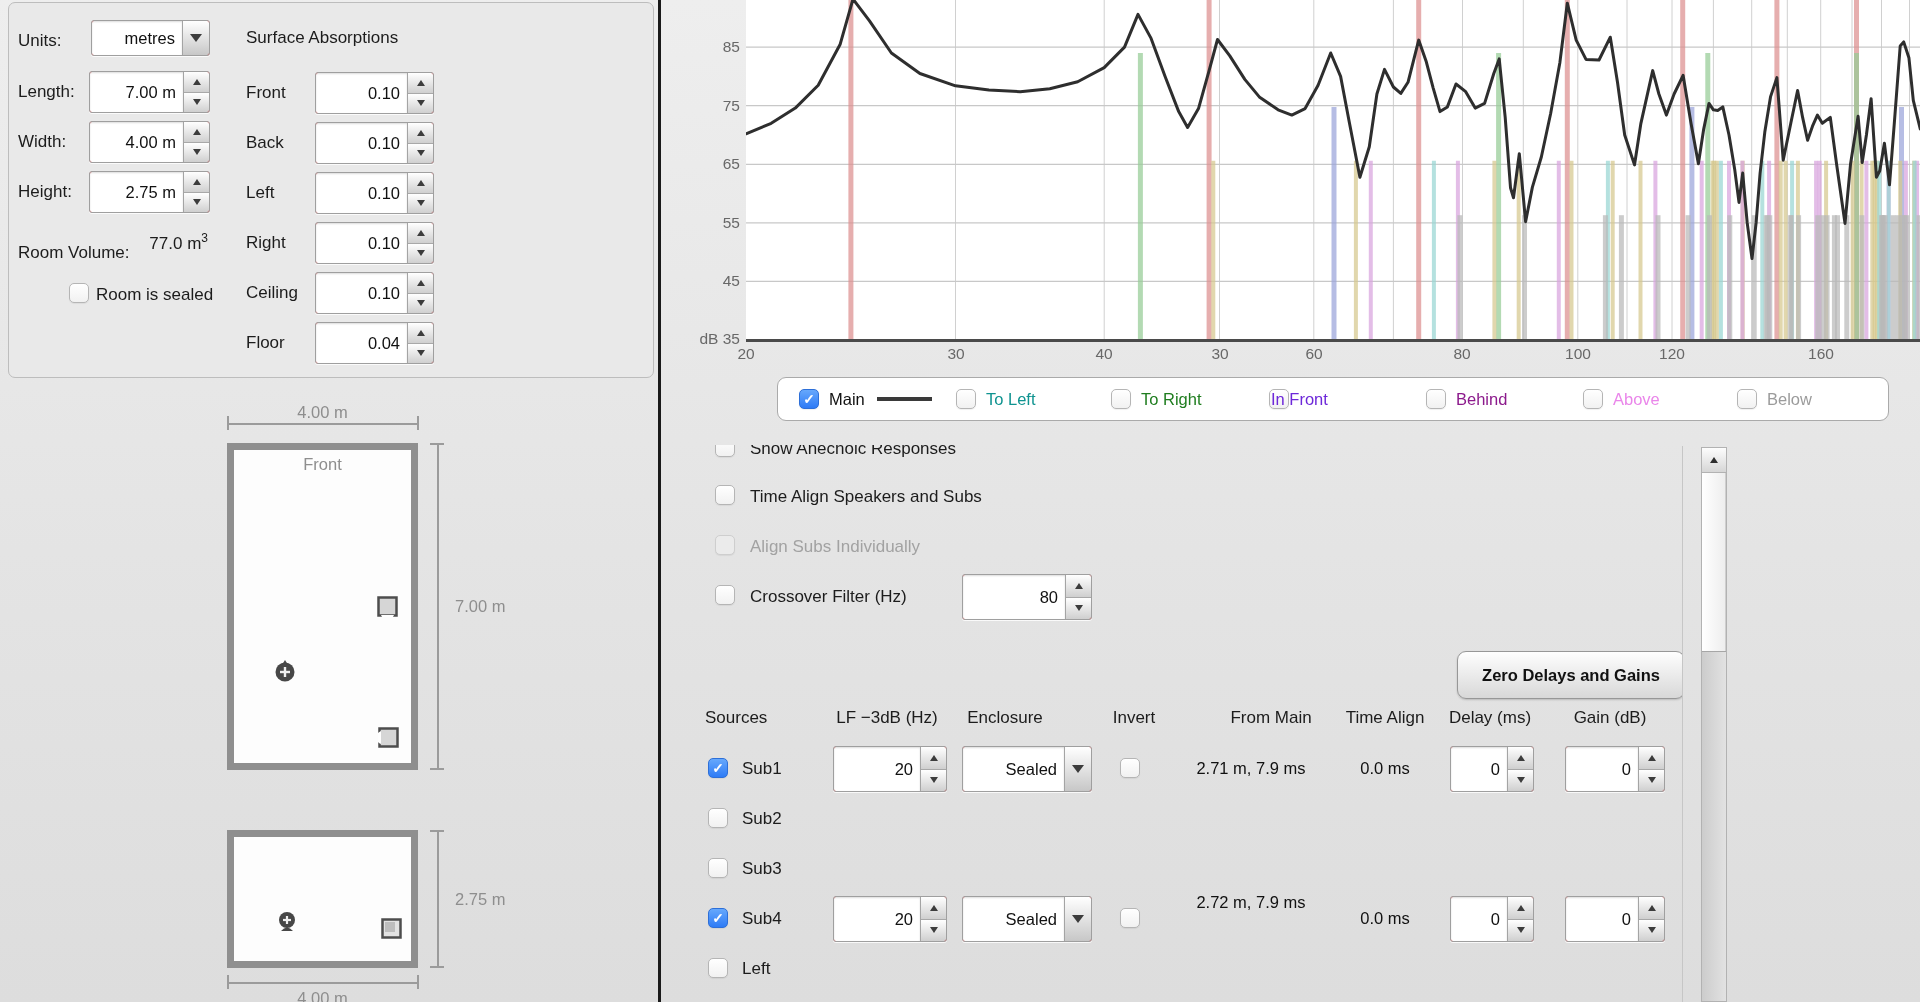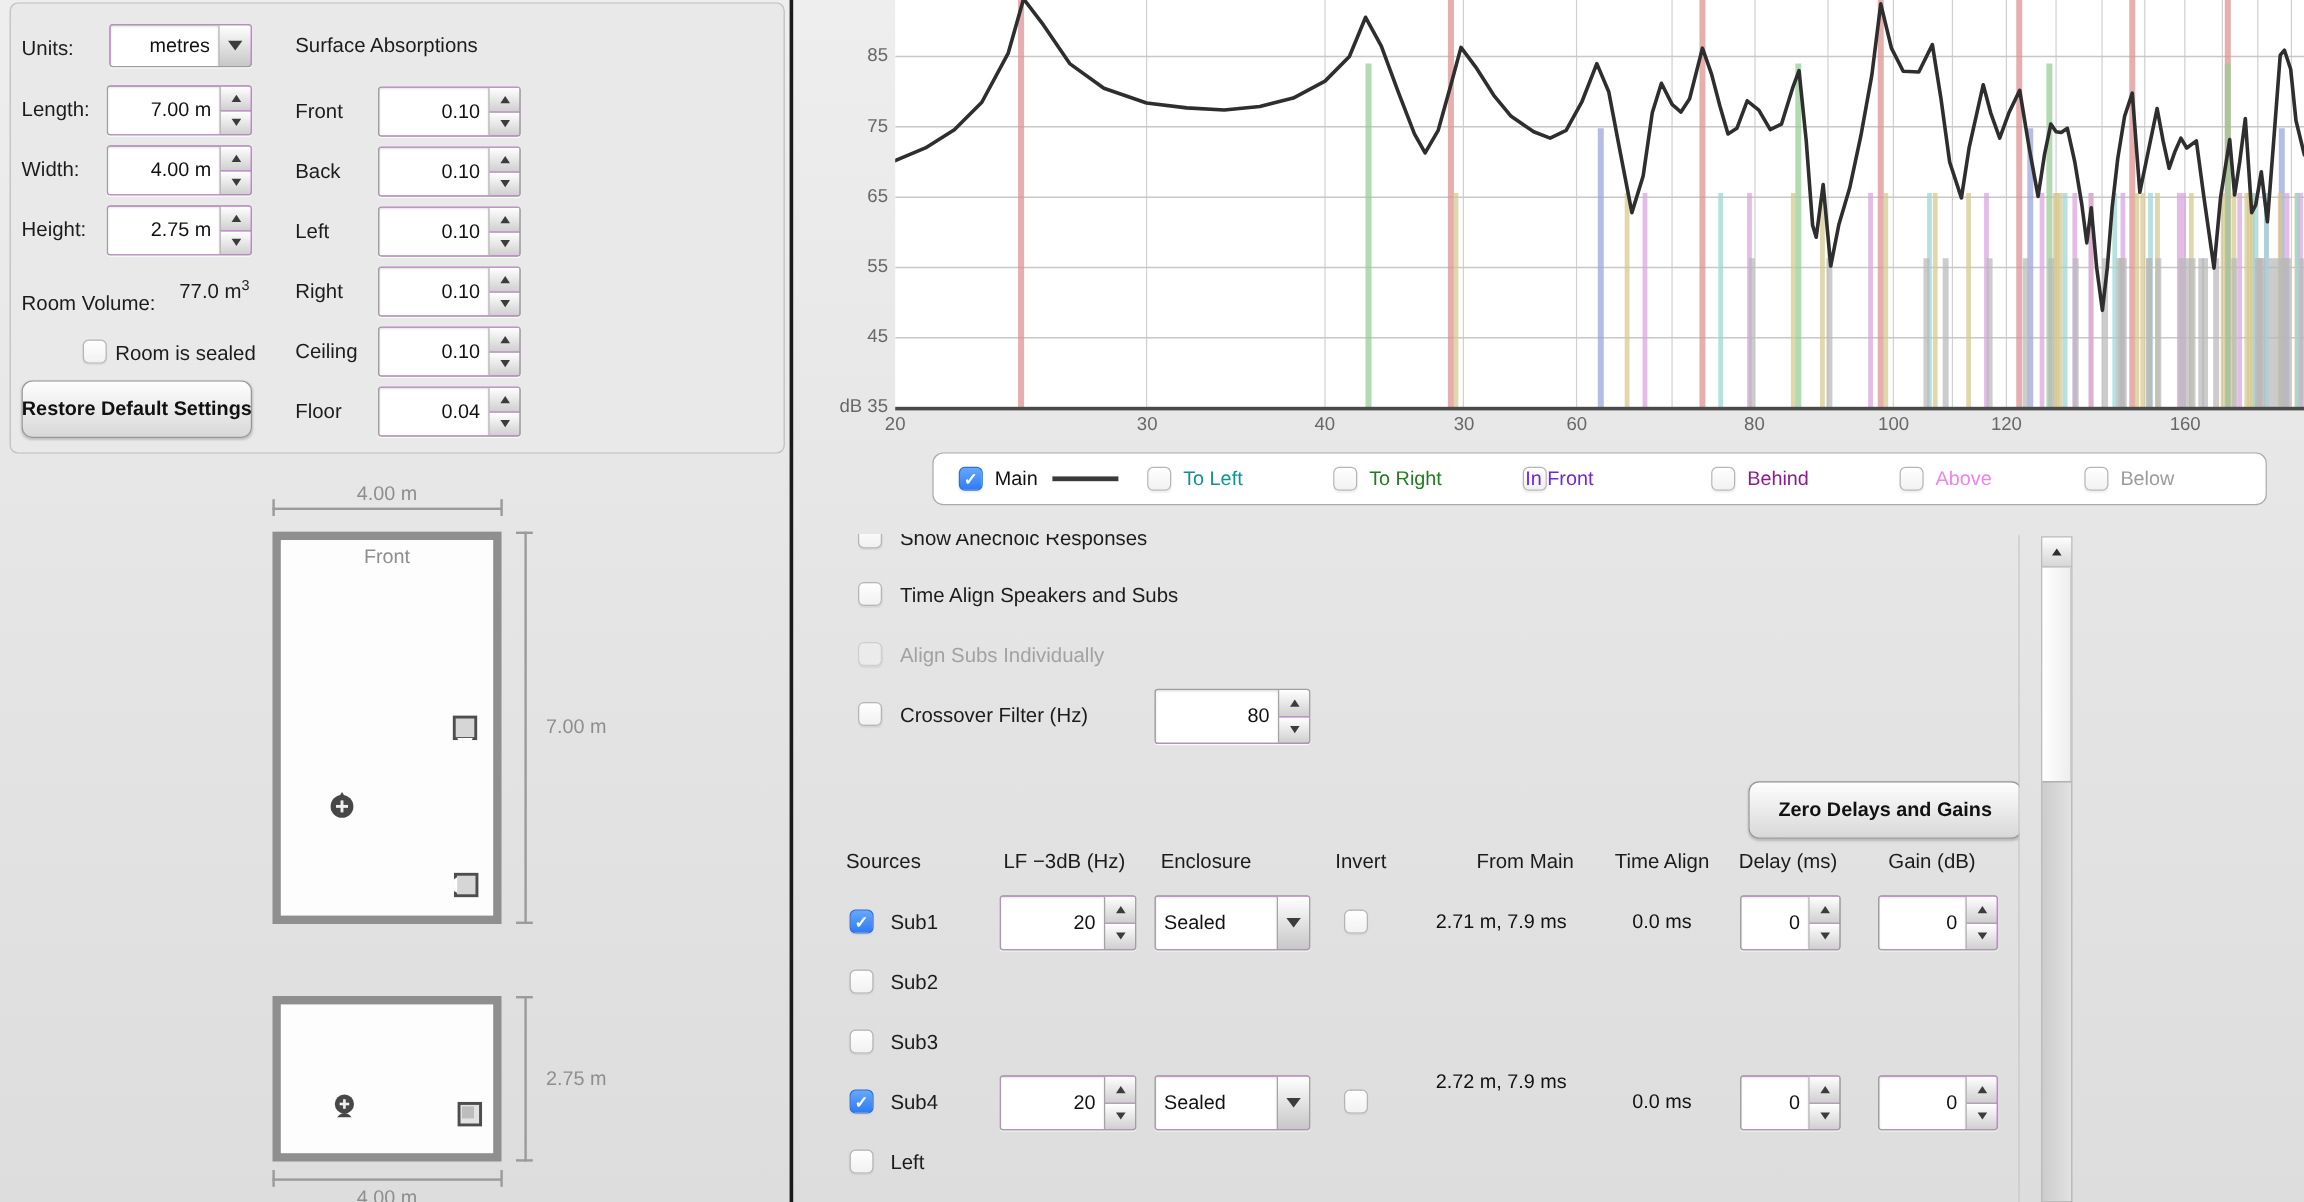--- a/index.html
+++ b/index.html
@@ -10,30 +10,30 @@
     -webkit-font-smoothing:antialiased;
   }
   
   .panel{
     position:absolute;left:8px;top:2px;width:644px;height:374px;
     background:#e9e9e9;border:1px solid #bdbdbd;border-radius:7px;
   }
   .lbl{position:absolute;font-size:17px;color:#1c1c1c;white-space:nowrap}
   
   .spin,.combo{
-    position:absolute;display:flex;background:#d946ef;
+    position:absolute;display:flex;background:#b91c1c;
     border:1px solid #9f9f9f;border-radius:3px;overflow:hidden;
     box-shadow:0 1px 0 rgba(255,255,255,.8);
   }
   .fld{
     flex:1;background:#fff;display:flex;align-items:center;justify-content:flex-end;
     padding:0 7px;font-size:16.5px;color:#111;border-right:1px solid #a4a4a4;
     box-shadow:inset 0 1px 2px rgba(0,0,0,.14);white-space:nowrap;
   }
-  .fld.left{justify-content:flex-start}
+  .fld.left{justify-content:flex-end}
   .btns{width:25px;display:flex;flex-direction:column}
   .btns>div{flex:1;display:flex;align-items:center;justify-content:center;background:linear-gradient(#ffffff,#cfcfcf)}
   .btns>div:first-child{border-bottom:1px solid #a8a8a8}
   .arrow{width:26px;display:flex;align-items:center;justify-content:center;background:linear-gradient(#ffffff,#c7c7c7)}
   .tu{width:0;height:0;border-left:4px solid transparent;border-right:4px solid transparent;border-bottom:6px solid #3c3c3c}
   .td{width:0;height:0;border-left:4px solid transparent;border-right:4px solid transparent;border-top:6px solid #3c3c3c}
   .td.big{border-left-width:6px;border-right-width:6px;border-top-width:8px}
   
   .cb{
     position:absolute;width:20px;height:20px;border-radius:5px;box-sizing:border-box;
@@ -149,23 +149,20 @@
         </div>
       </div>
   </div>
 
   <span class="lbl" style="left:9px;top:240px">Room Volume:</span>
   <span class="lbl" style="left:80px;top:228px;width:119px;text-align:right"><span>77.0 m</span><sup style="font-size:12px">3</sup></span>
 
   <div class="cb" style="left:60px;top:280px"></div>
   <span class="lbl" style="left:87px;top:282px">Room is sealed</span>
 
-  <div class="button" style="left:9px;top:314px;width:190px;height:46px">
-    <span>Restore Default Settings</span>
-  </div>
 
   <span class="lbl" style="left:237px;top:25px">Surface Absorptions</span>
   <div id="absorptions">
       <span class="lbl" style="left:237px;top:80px">Front</span>
      <div class="spin" style="left:306px;top:69px;width:117px;height:40px">
        <div class="fld">
           <span>0.10</span>
         </div>
        <div class="btns">
           <div>

